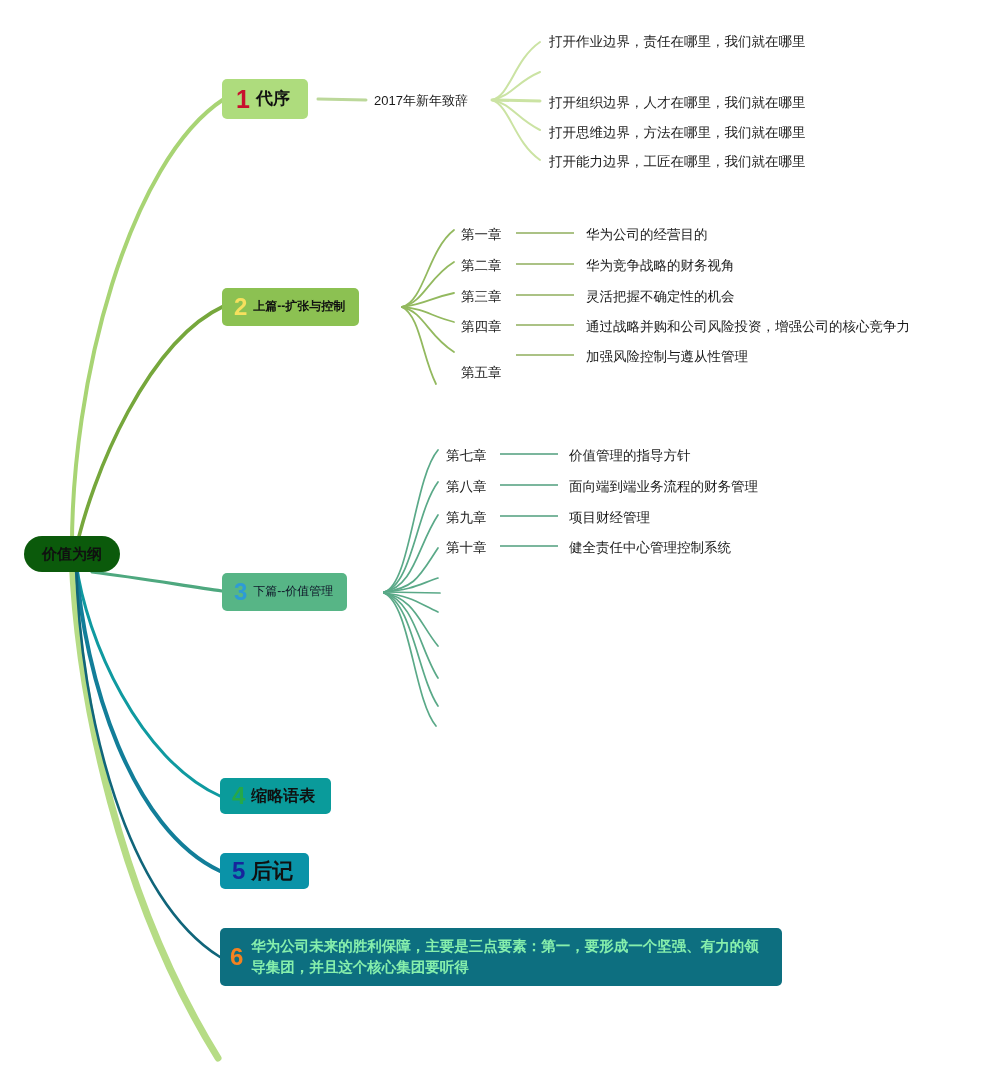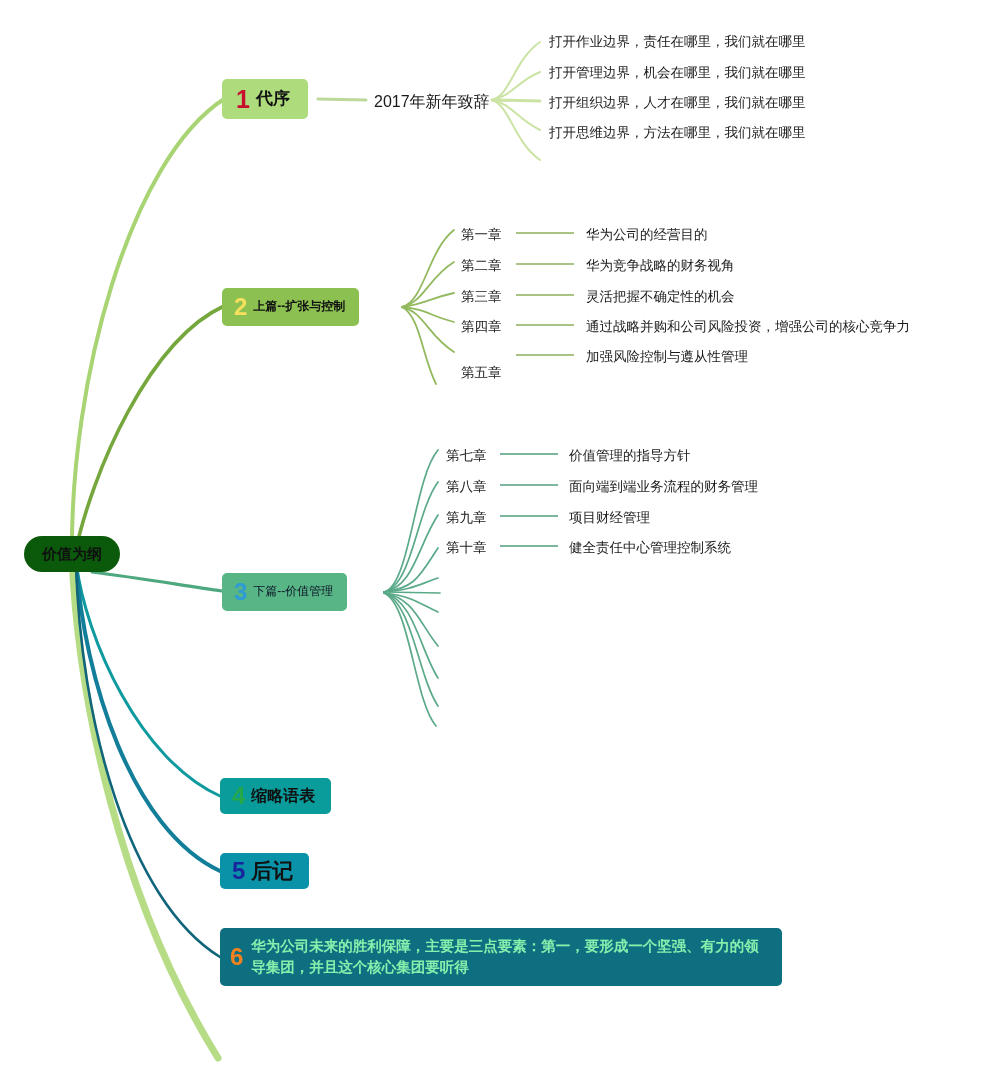--- a/index.html
+++ b/index.html
@@ -121,21 +121,21 @@
     white-space: normal; line-height: 1.45; max-width: 520px;
   }
 
   
   .sub {
     position: absolute;
     white-space: nowrap;
     color: #1a1a1a;
     z-index: 4;
   }
-  .sub-a { font-size: 16px; text-align: center; }       
+  .sub-a { font-size: 13px; text-align: center; }       
   .sub-b { font-size: 13.5px; }       
   .chap  { font-size: 13.5px; color: #1a1a1a; }
   .chaptitle { font-size: 13.5px; color: #1a1a1a; }
 </style>
 </head>
 <body>
 
 <div id="canvas">
 
   <svg id="edges" viewBox="0 0 982 1080">
@@ -198,23 +198,23 @@
   </div>
 
   <div class="node" id="node-1">
     <span class="num">1</span>
     <span class="ttl">代序</span>
   </div>
 
   <div class="sub sub-a" style="left:374px; top:92px;">2017年新年致辞</div>
 
   <div class="sub sub-b" style="left:549px; top:33px;">打开作业边界，责任在哪里，我们就在哪里</div>
-  <div class="sub sub-b" style="left:549px; top:64px;">打开管理边界，机会在哪里，我们就在哪里</div>
   <div class="sub sub-b" style="left:549px; top:94px;">打开组织边界，人才在哪里，我们就在哪里</div>
   <div class="sub sub-b" style="left:549px; top:124px;">打开思维边界，方法在哪里，我们就在哪里</div>
+  <div class="sub sub-b" style="left:549px; top:153px;">打开能力边界，工匠在哪里，我们就在哪里</div>
 
   <div class="node" id="node-2">
     <span class="num">2</span>
     <span class="ttl">上篇--扩张与控制</span>
   </div>
 
   <div class="sub chap" style="left:461px; top:226px;">第一章</div>
   <div class="sub chaptitle" style="left:586px; top:226px;">华为公司的经营目的</div>
 
   <div class="sub chap" style="left:461px; top:257px;">第二章</div>

